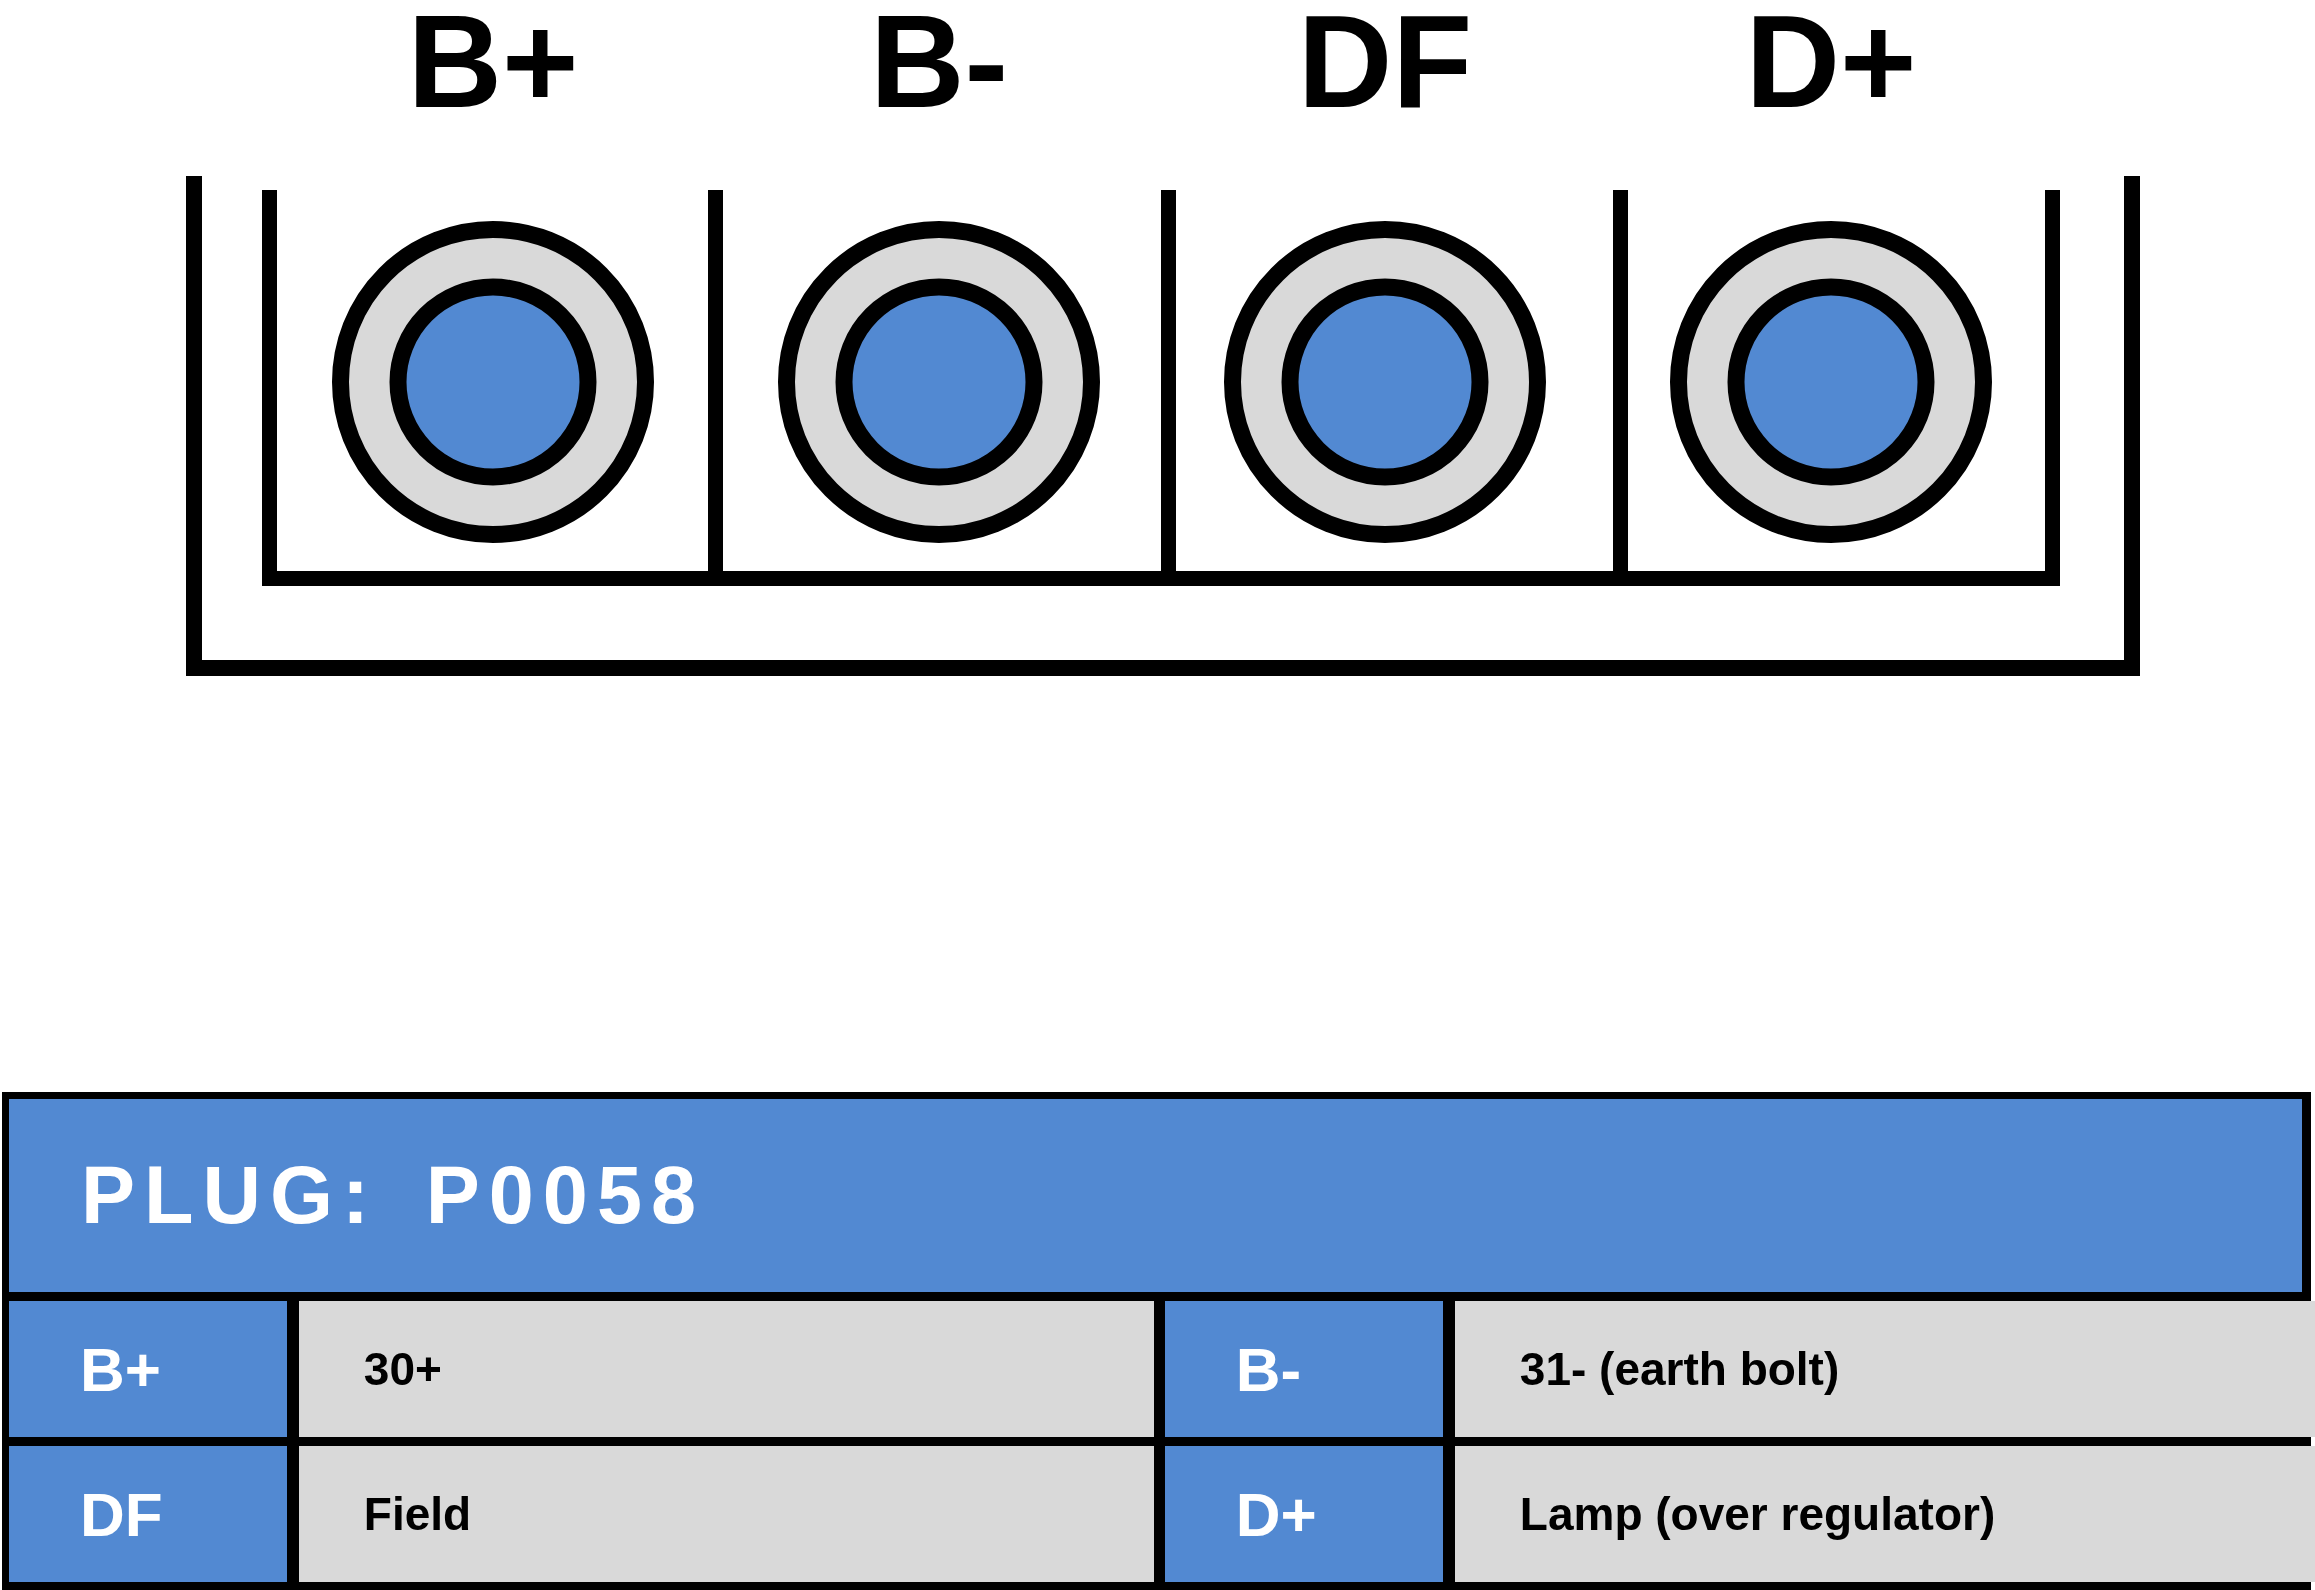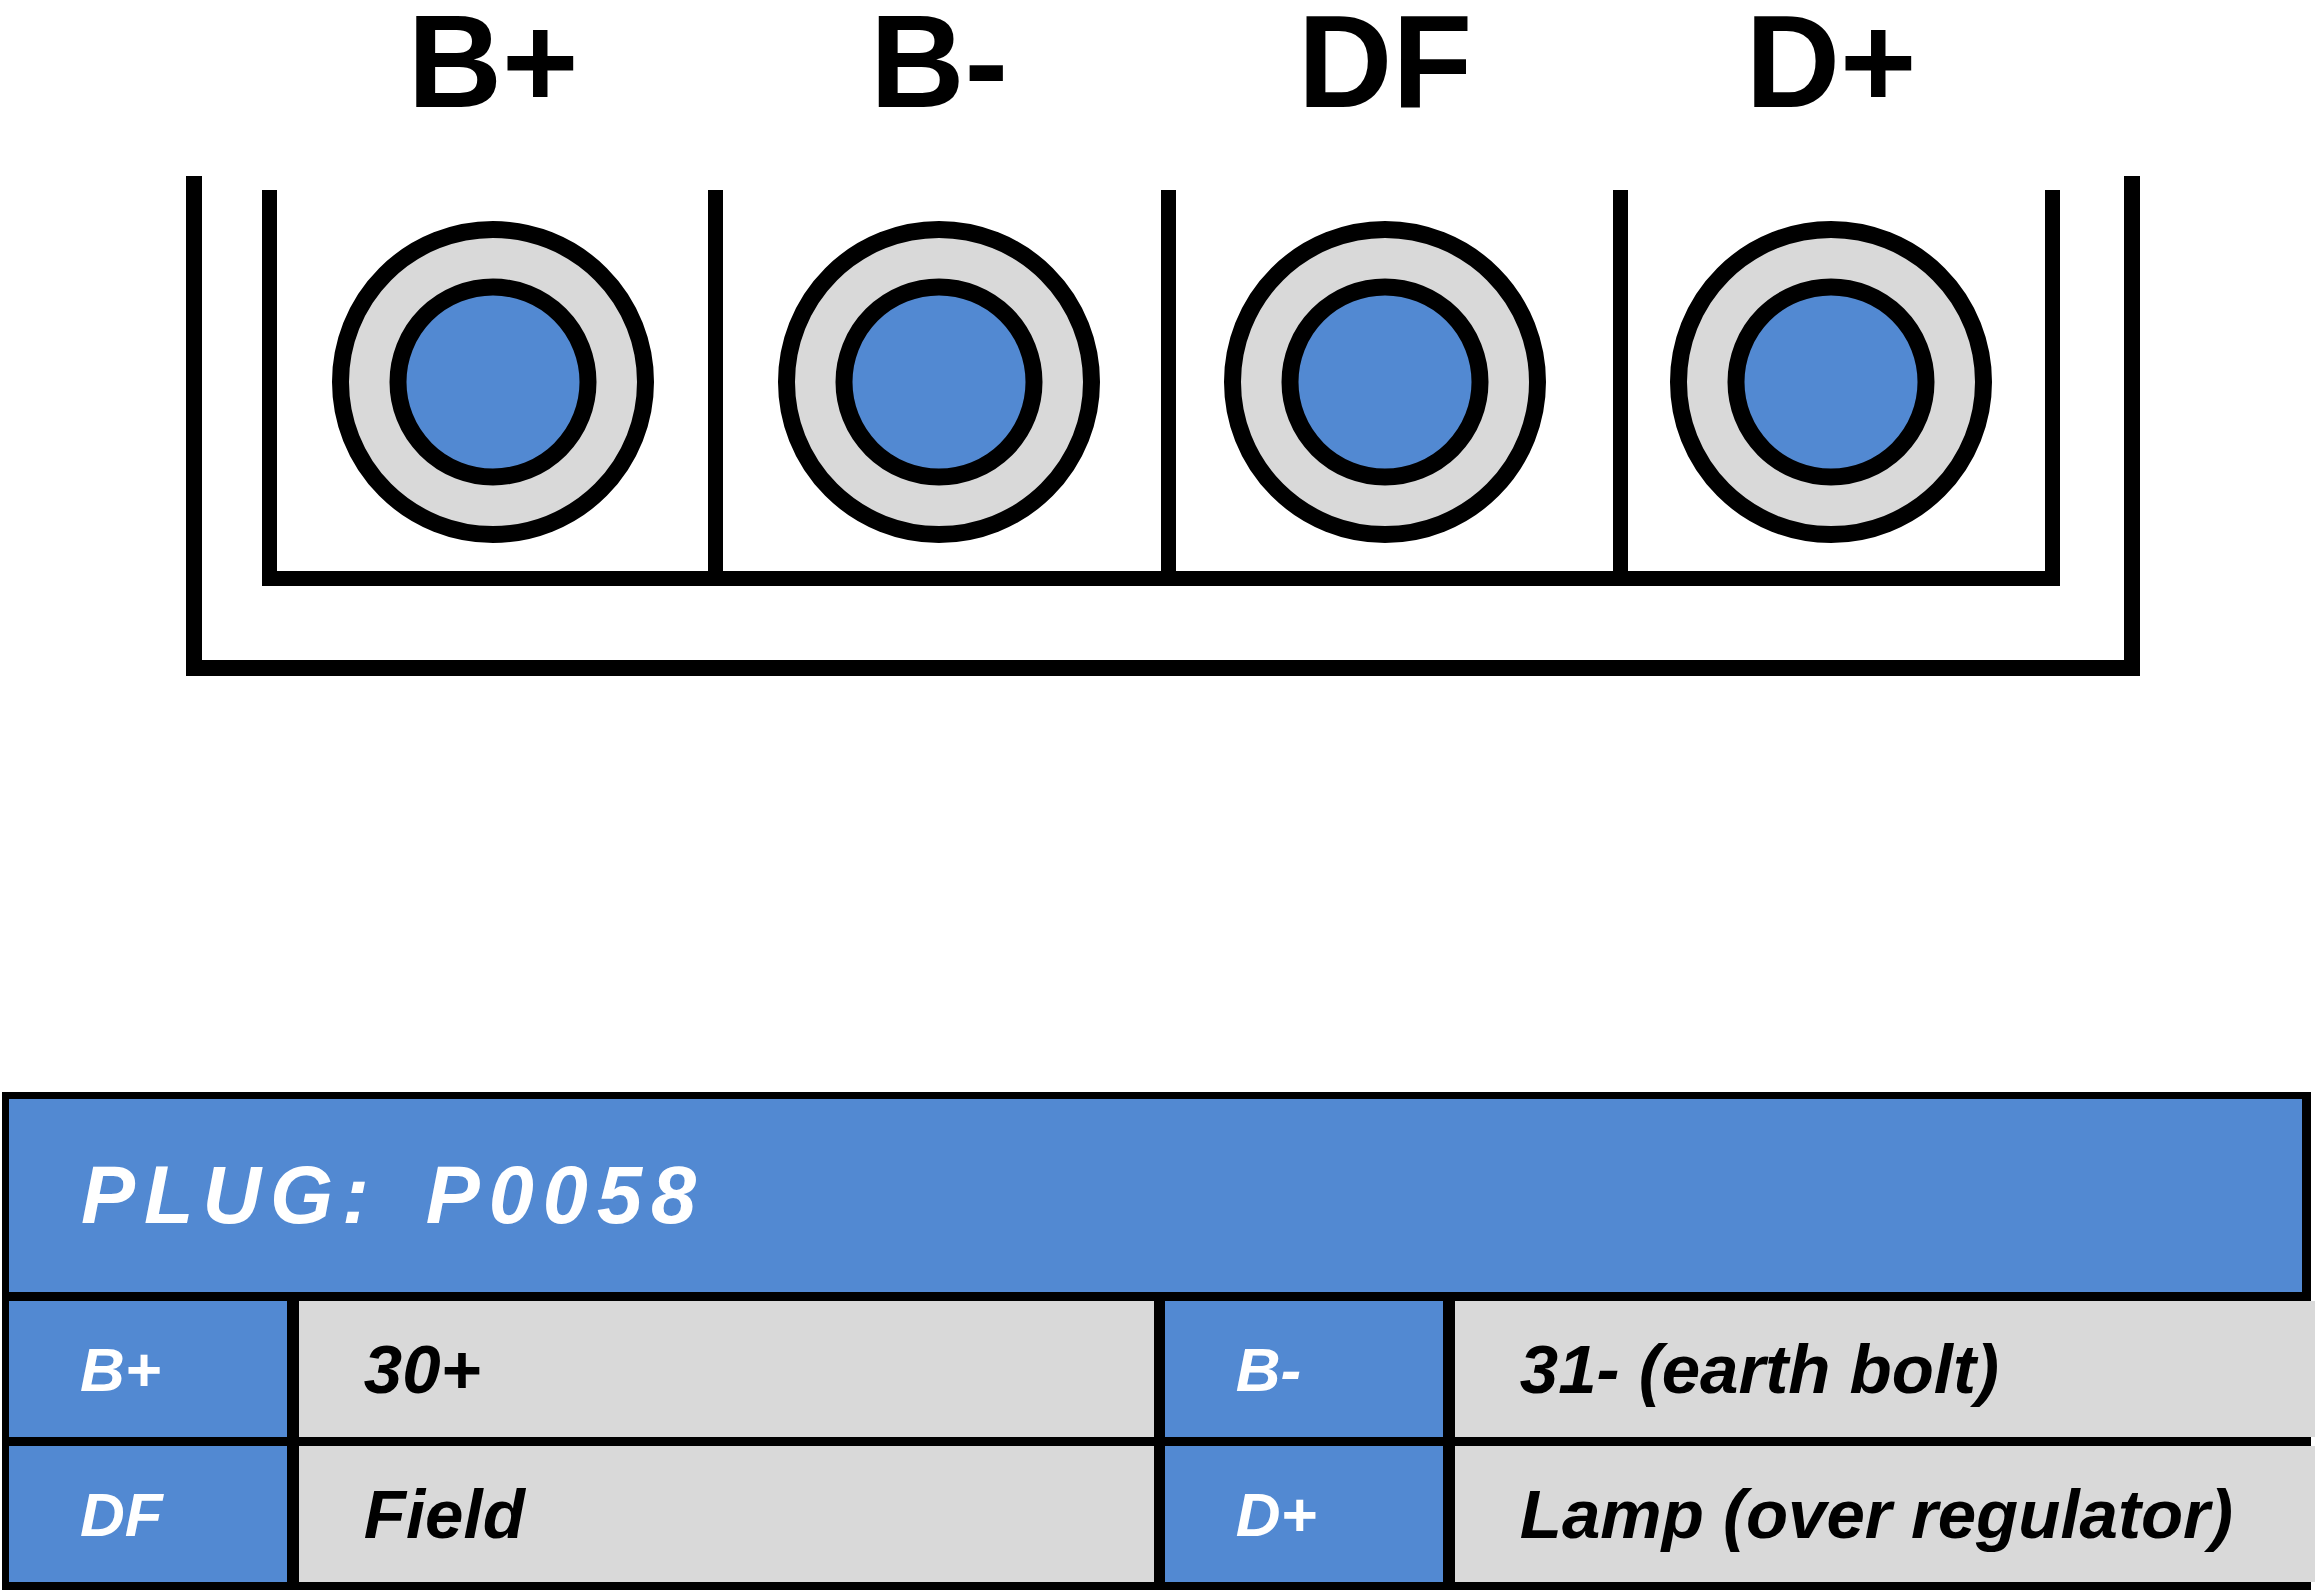--- a/index.html
+++ b/index.html
@@ -39,21 +39,20 @@
     border:17px solid #000;
     border-radius:50%;
     background:#5289d2;
   }
 
   
   .pinout{
     position:absolute; left:1.8px; top:1092px;
     width:2309px; height:498px;
     background:#000;
-    font-style:italic;
   }
   .cell{
     position:absolute;
     display:flex; align-items:center;
     box-sizing:border-box;
     white-space:nowrap;
   }
   .cell.header{
     left:7.2px; top:7.2px; width:2293px; height:193px;
     background:#5289d2; color:#fff;
@@ -63,21 +62,21 @@
   }
   .cell.pin{
     width:278px; height:136px;
     background:#5289d2; color:#fff;
     font-size:62px; font-weight:bold;
     padding-left:71px;
   }
   .cell.desc{
     height:136px;
     background:#d9d9d9; color:#000;
-    font-size:69px; font-weight:bold;
+    font-size:46px; font-weight:bold;
     padding-left:65px;
   }
   .row1{ top:209px; }
   .row2{ top:354px; }
   .c1{ left:7.2px; }
   .c2{ left:297px; width:855px; }
   .c3{ left:1163px; }
   .c4{ left:1453px; width:896px; }
 </style>
 </head>

